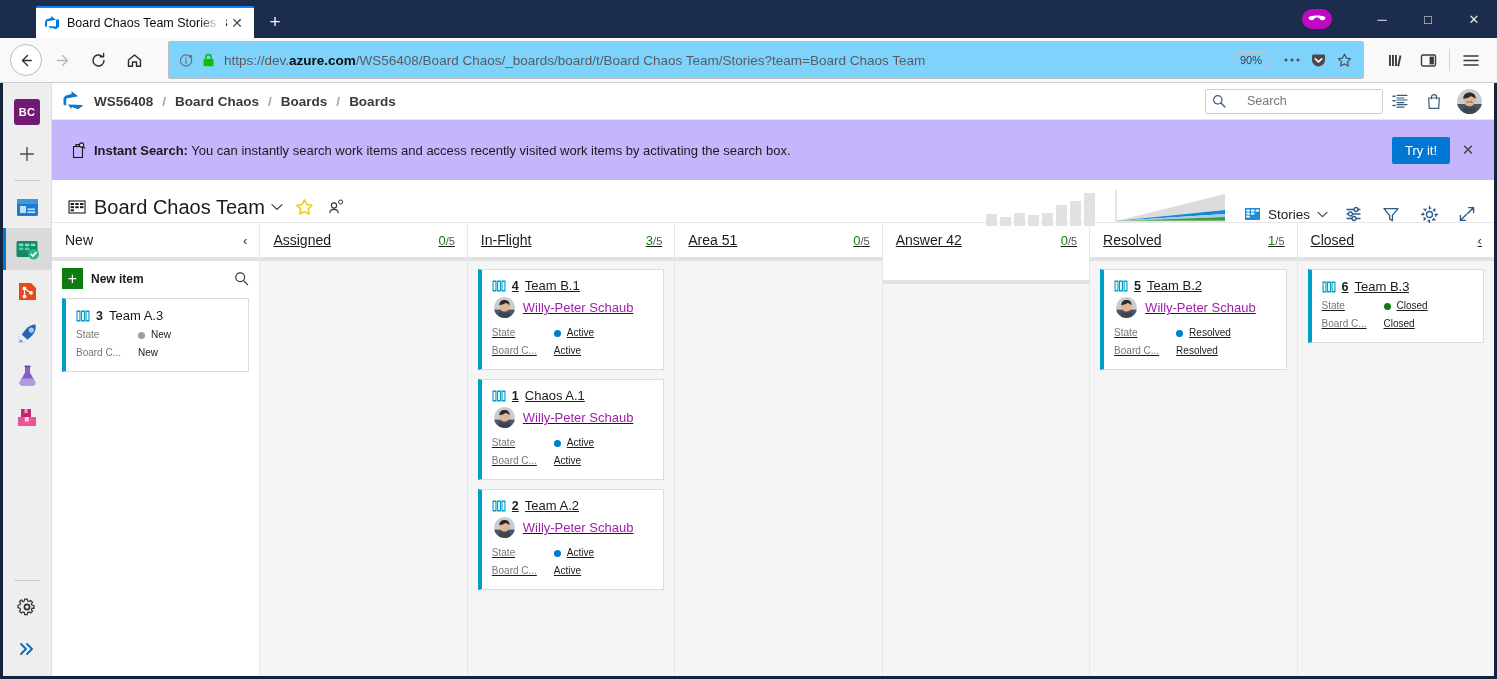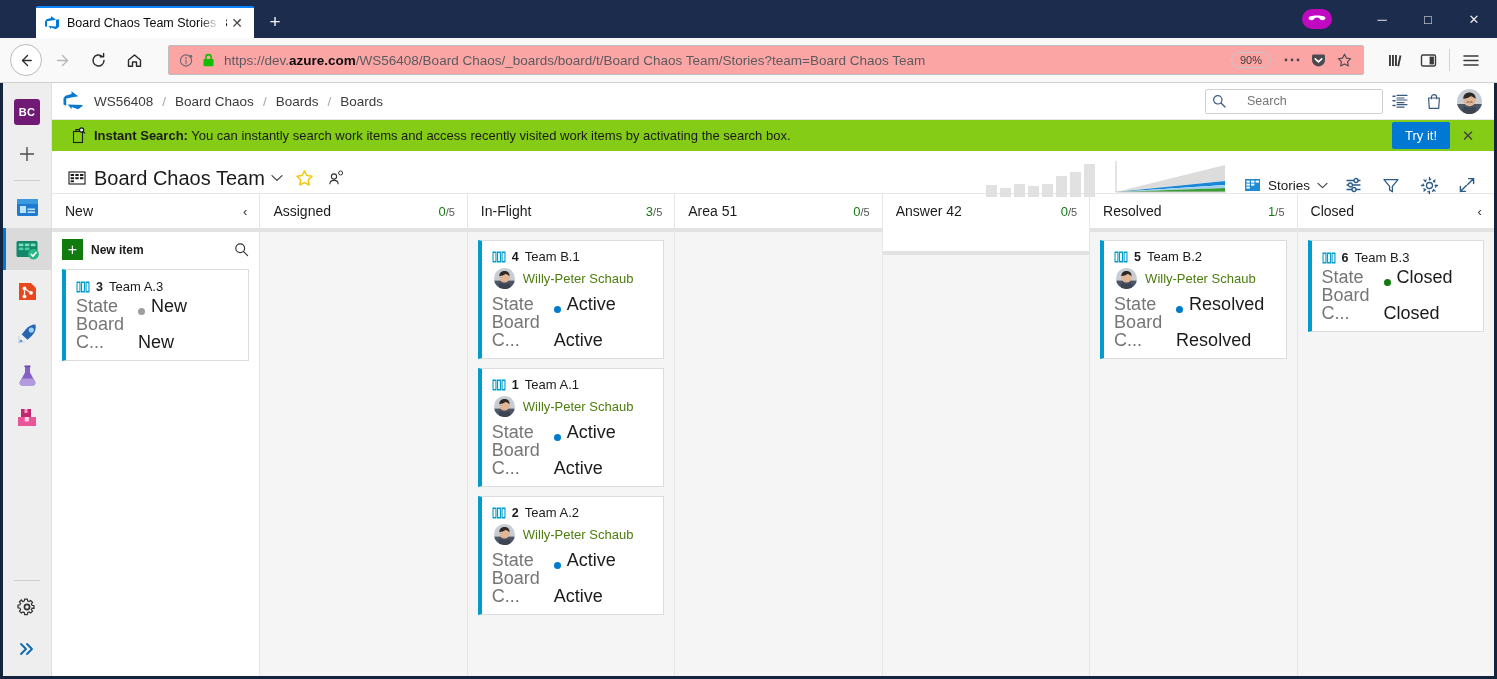--- a/index.html
+++ b/index.html
@@ -36,21 +36,21 @@
   .mask-badge { position:absolute; right:165px; top:9px; width:30px; height:20px;
                 background:#c209c2; border-radius:10px; display:flex;
                 align-items:center; justify-content:center; }
 
   .navbar { height:45px; background:#f9f9fa; display:flex; align-items:center;
             padding:0 10px; border-bottom:1px solid #cfcfd2; }
   .navbtn { width:32px; height:32px; display:flex; align-items:center;
             justify-content:center; margin-right:4px; color:#3b3b3b; }
   .navbtn.back { border:1px solid #bcbcbf; border-radius:16px; background:#fff; }
   .navbtn.fwd { color:#b6b6b8; }
-  .urlbar { flex:1; height:30px; margin:0 8px 0 14px; background:#fca5a5;
+  .urlbar { flex:1; height:38px; margin:0 8px 0 14px; background:#7dd3fc;
             border:1px solid #bebec1; border-radius:2px; display:flex;
             align-items:center; padding:0 6px; }
   .urlbar .u-icon { width:22px; display:flex; align-items:center; justify-content:center; }
   .url-text { flex:1; font-size:13.5px; color:#5b5b5f; margin-left:5px;
               white-space:nowrap; overflow:hidden; }
   .url-text b { color:#0c0c0d; font-weight:700; }
   .zoom-pill { border:1px solid #c5c5c8; border-radius:11px; font-size:11px;
                padding:1px 8px; color:#3b3b3b; margin-right:8px; }
   .url-right { display:flex; align-items:center; }
   .url-right .ic { width:26px; height:26px; display:flex; align-items:center;
@@ -79,35 +79,35 @@
         align-items:center; justify-content:center; color:#fff;
         font-size:11px; font-weight:700; letter-spacing:.3px; }
   .side-spacer { flex:1; }
 
   
   .main { flex:1; display:flex; flex-direction:column; min-width:0; }
 
   .topbar { height:37px; display:flex; align-items:center; padding:0 12px 0 10px;
             border-bottom:1px solid #e6e6e6; background:#fff; flex:none;}
   .az-logo { width:22px; height:22px; margin-right:10px; flex:none; }
-  .crumbs { display:flex; align-items:center; font-size:13.5px; color:#444; }
+  .crumbs { display:flex; align-items:center; font-size:13.5px; color:#444;font-weight:bold; }
   .crumbs .c { color:#3b3b3b; }
   .crumbs .sep { color:#a6a6a6; margin:0 9px; }
   .top-right { margin-left:auto; display:flex; align-items:center; }
   .searchbox { width:178px; height:25px; border:1px solid #cfcfcf; background:#fff;
                display:flex; align-items:center; padding:0 6px; border-radius:2px; }
   .searchbox input { border:none; outline:none; flex:1; font-size:12.5px;
                      color:#444; font-family:"Liberation Sans", sans-serif;
                      margin-left:19px; background:transparent; }
   .top-right .tic { width:34px; height:30px; display:flex; align-items:center;
                     justify-content:center; color:#3b5a80; }
   .avatar-top { width:25px; height:25px; border-radius:50%; margin-left:6px; flex:none;}
 
   
-  .banner { height:31px; background:#84cc16; display:flex; align-items:center;
+  .banner { height:60px; background:#c4b5fd; display:flex; align-items:center;
             padding:0 12px 0 16px; flex:none; }
   .banner .bicon { width:20px; display:flex; justify-content:center; margin-right:6px;}
   .banner-text { font-size:13px; color:#1b1b1b; }
   .banner-text b { font-weight:700; }
   .tryit { margin-left:auto; background:#0078d4; color:#fff; border:none;
            font-size:13px; padding:6px 13px; border-radius:2px; cursor:pointer;
            font-family:"Liberation Sans", sans-serif; }
   .banner .bclose { width:28px; height:28px; display:flex; align-items:center;
                     justify-content:center; color:#444; font-size:15px; margin-left:4px;}
 
@@ -130,21 +130,21 @@
   .cfd { width:118px; height:38px; }
   .hub-tools { display:flex; align-items:center; margin-top:5px; }
   .hub-tools .ht { display:flex; align-items:center; color:#1b1b1b;
                    font-size:13.5px; margin-left:16px; }
   .hub-tools .htic { width:26px; height:24px; display:flex; align-items:center;
                      justify-content:center; color:#2b5b87; margin-left:12px; }
 
   
   .board { flex:1; display:flex; overflow:hidden; border-top:1px solid #e6e6e6; }
   .col { display:flex; flex-direction:column; min-width:0; position:relative; }
-  .col + .col { border-left:1px solid #e6e6e6; }
+  .col + .col { border-left:1px solid #e6e6e6;text-decoration:underline; }
   .col-head { height:34px; display:flex; align-items:center; padding:0 12px 0 13px;
               flex:none; }
   .col-name { font-size:14px; color:#1b1b1b; white-space:nowrap; }
   .col-count { margin-left:auto; font-size:13px; color:#1b1b1b; }
   .col-count .num { color:#107c10; font-weight:400; }
   .col-count .den { font-size:11px; color:#555; }
   .col-collapse { margin-left:auto; color:#333; font-size:13px; }
   .col-body { flex:1; background:#f5f5f5; border-top:4px solid #e2e2e2;
               padding:8px 10px; overflow:hidden; }
   .col-body.white { background:#ffffff; border-top:4px solid #e2e2e2; padding-top:7px;}
@@ -159,22 +159,22 @@
 
   .card { background:#fff; border:1px solid #dcdcdc; border-left:4px solid #009ccc;
           padding:8px 10px 9px 10px; margin-bottom:9px; }
   .card-title-row { display:flex; align-items:center; margin-bottom:3px; }
   .wi-icon { width:14px; height:12px; margin-right:6px; flex:none; }
   .card-id { font-size:12.5px; font-weight:700; color:#1b1b1b; margin-right:6px; }
   .card-title { font-size:13px; color:#1b1b1b; white-space:nowrap; overflow:hidden;}
   .card-person { display:flex; align-items:center; margin:4px 0 6px 2px; }
   .card-person .av { width:21px; height:21px; border-radius:50%; margin-right:8px;
                      flex:none; }
-  .card-person .pname { font-size:13px; color:#4d7c0f; }
-  .fieldrow { display:flex; align-items:flex-end; font-size:18px;
+  .card-person .pname { font-size:13px; color:#a21caf; }
+  .fieldrow { display:flex; align-items:center; font-size:10px;
               line-height:18px; }
   .fieldrow .flabel { color:#767676; width:62px; flex:none; }
   .fieldrow .fdot { width:7px; height:7px; border-radius:50%; margin-right:6px;
                     flex:none; }
   .fieldrow .fval { color:#1b1b1b; }
   .fieldrow.nodot .fval { margin-left:0; }
 
   svg { display:block; }
 </style>
 </head>
@@ -669,21 +669,21 @@
         <svg width="14" height="12" viewBox="0 0 14 12">
                       <rect x="0.5" y="0.5" width="4" height="11" fill="#009ccc"></rect>
                       <rect x="5" y="0.5" width="4" height="11" fill="#009ccc"></rect>
                       <rect x="9.5" y="0.5" width="4" height="11" fill="#009ccc"></rect>
                       <rect x="1.6" y="2" width="1.8" height="8" fill="#fff"></rect>
                       <rect x="6.1" y="2" width="1.8" height="8" fill="#fff"></rect>
                       <rect x="10.6" y="2" width="1.8" height="8" fill="#fff"></rect>
                     </svg>
       </span>
       <span class="card-id">1</span>
-      <span class="card-title">Team A.1</span>
+      <span class="card-title">Chaos A.1</span>
     </div>
     <div class="card-person">
       <span class="av">
         <svg width="21" height="21" viewBox="0 0 25 25">
           <defs>
                         <clipPath id="cav">
                           <circle cx="12.5" cy="12.5" r="12.5"></circle>
                         </clipPath>
                       </defs>
           <g clip-path="url(#cav)">

